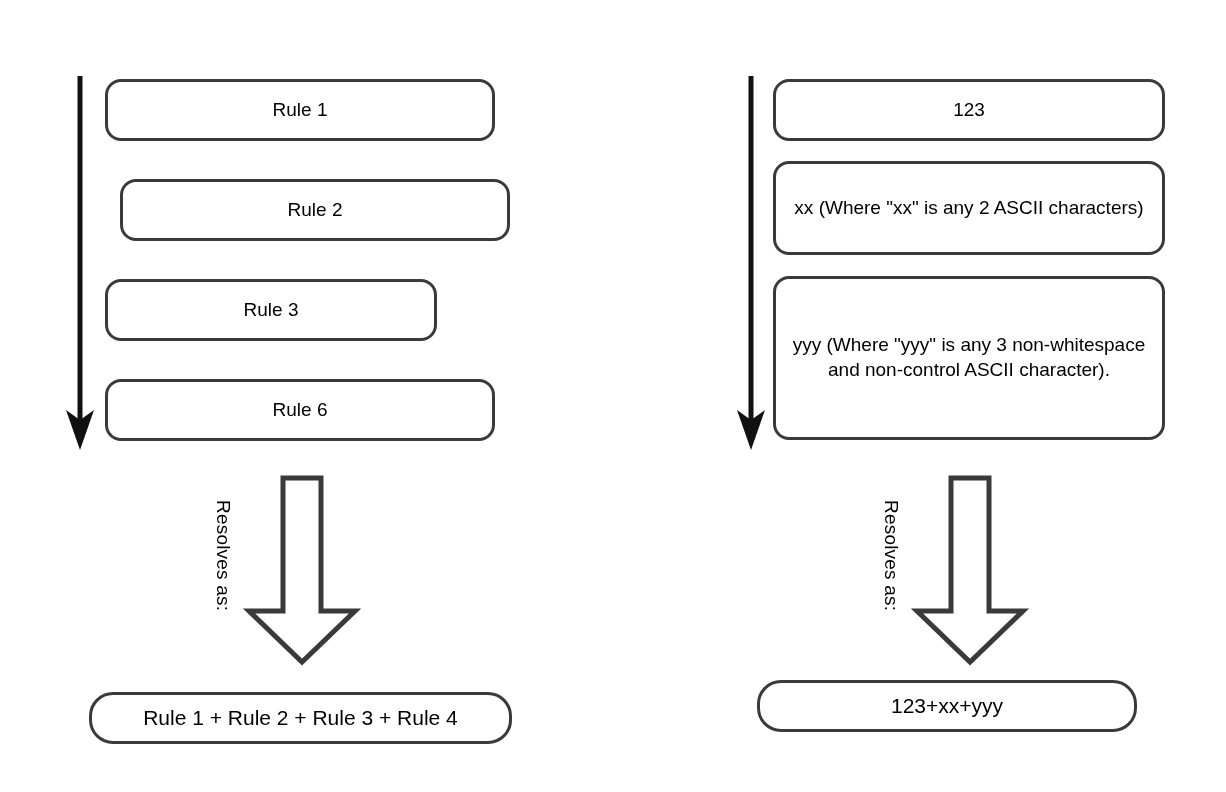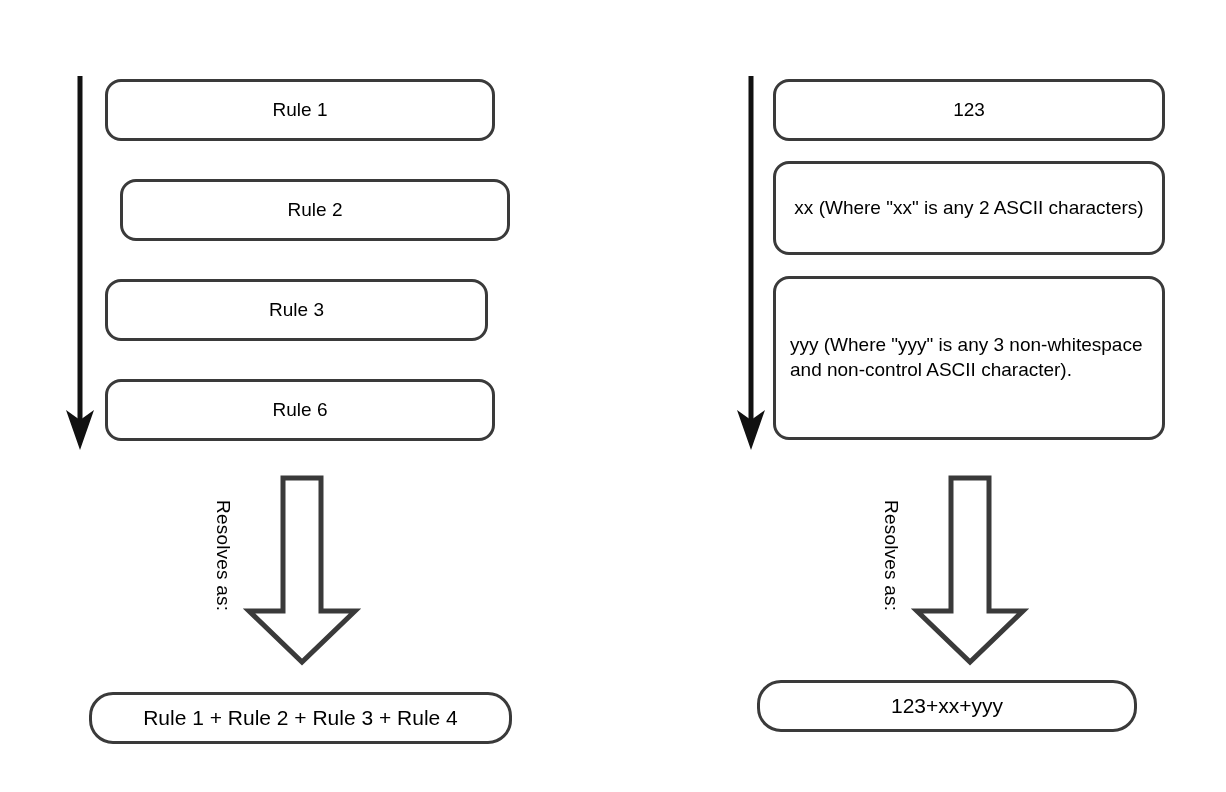--- a/index.html
+++ b/index.html
@@ -23,20 +23,21 @@
   
   .rbox {
     position: absolute;
     box-sizing: border-box;
     border: 3px solid #3a3a3a;
     border-radius: 16px;
     background: #ffffff;
     display: flex;
     align-items: center;
     justify-content: center;
+    text-align: center;
     font-size: 19px;
     line-height: 1.30;
     color: #000000;
     padding: 2px 14px;
   }
   .rbox.result {
     border-radius: 24px;
     font-size: 21px;
   }
 
@@ -74,21 +75,21 @@
   </svg>
 
   <div class="rbox" style="left:105px; top:79px; width:390px; height:62px;">
     <span>Rule 1</span>
   </div>
 
   <div class="rbox" style="left:120px; top:179px; width:390px; height:62px;">
     <span>Rule 2</span>
   </div>
 
-  <div class="rbox" style="left:105px; top:279px; width:383px; height:62px;">
+  <div class="rbox" style="left:105px; top:279px; width:332px; height:62px;">
     <span>Rule 3</span>
   </div>
 
   <div class="rbox" style="left:105px; top:379px; width:390px; height:62px;">
     <span>Rule 6</span>
   </div>
 
   <svg class="block-arrow" style="left:240px; top:472px;" width="124" height="196" viewBox="0 0 124 196" aria-hidden="true">
     <polygon points="43,6 81,6 81,139 115,139 62,190 9,139 43,139" fill="#ffffff" stroke="#3a3a3a" stroke-width="5" stroke-linejoin="miter"></polygon>
   </svg>

